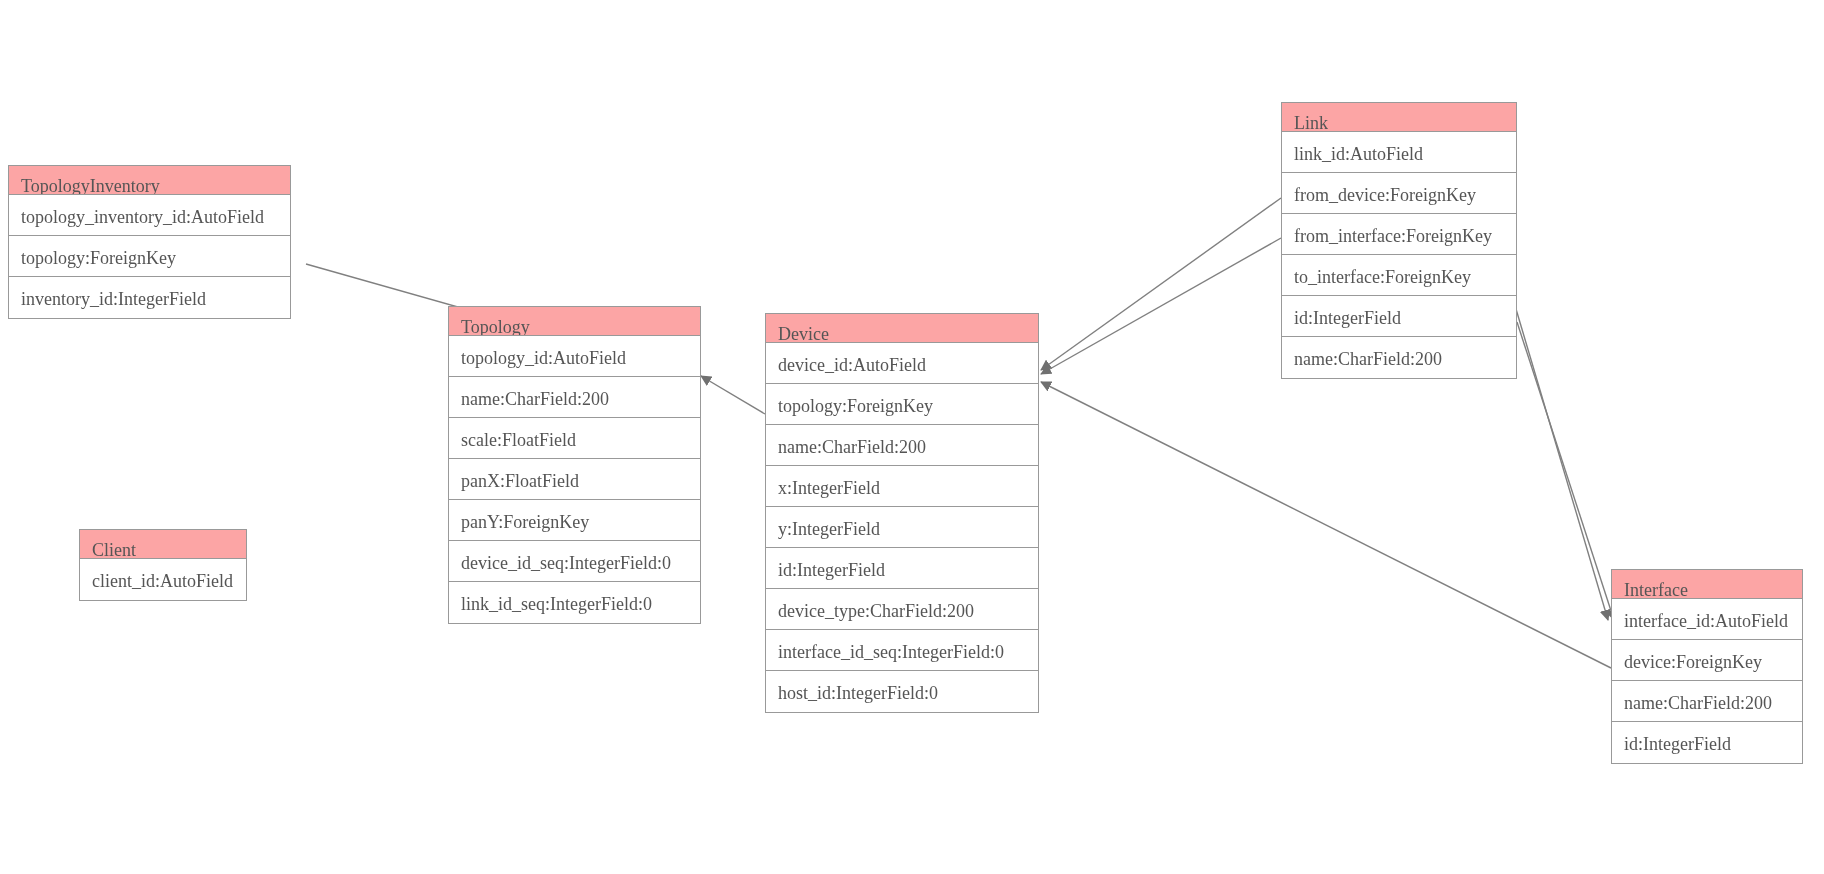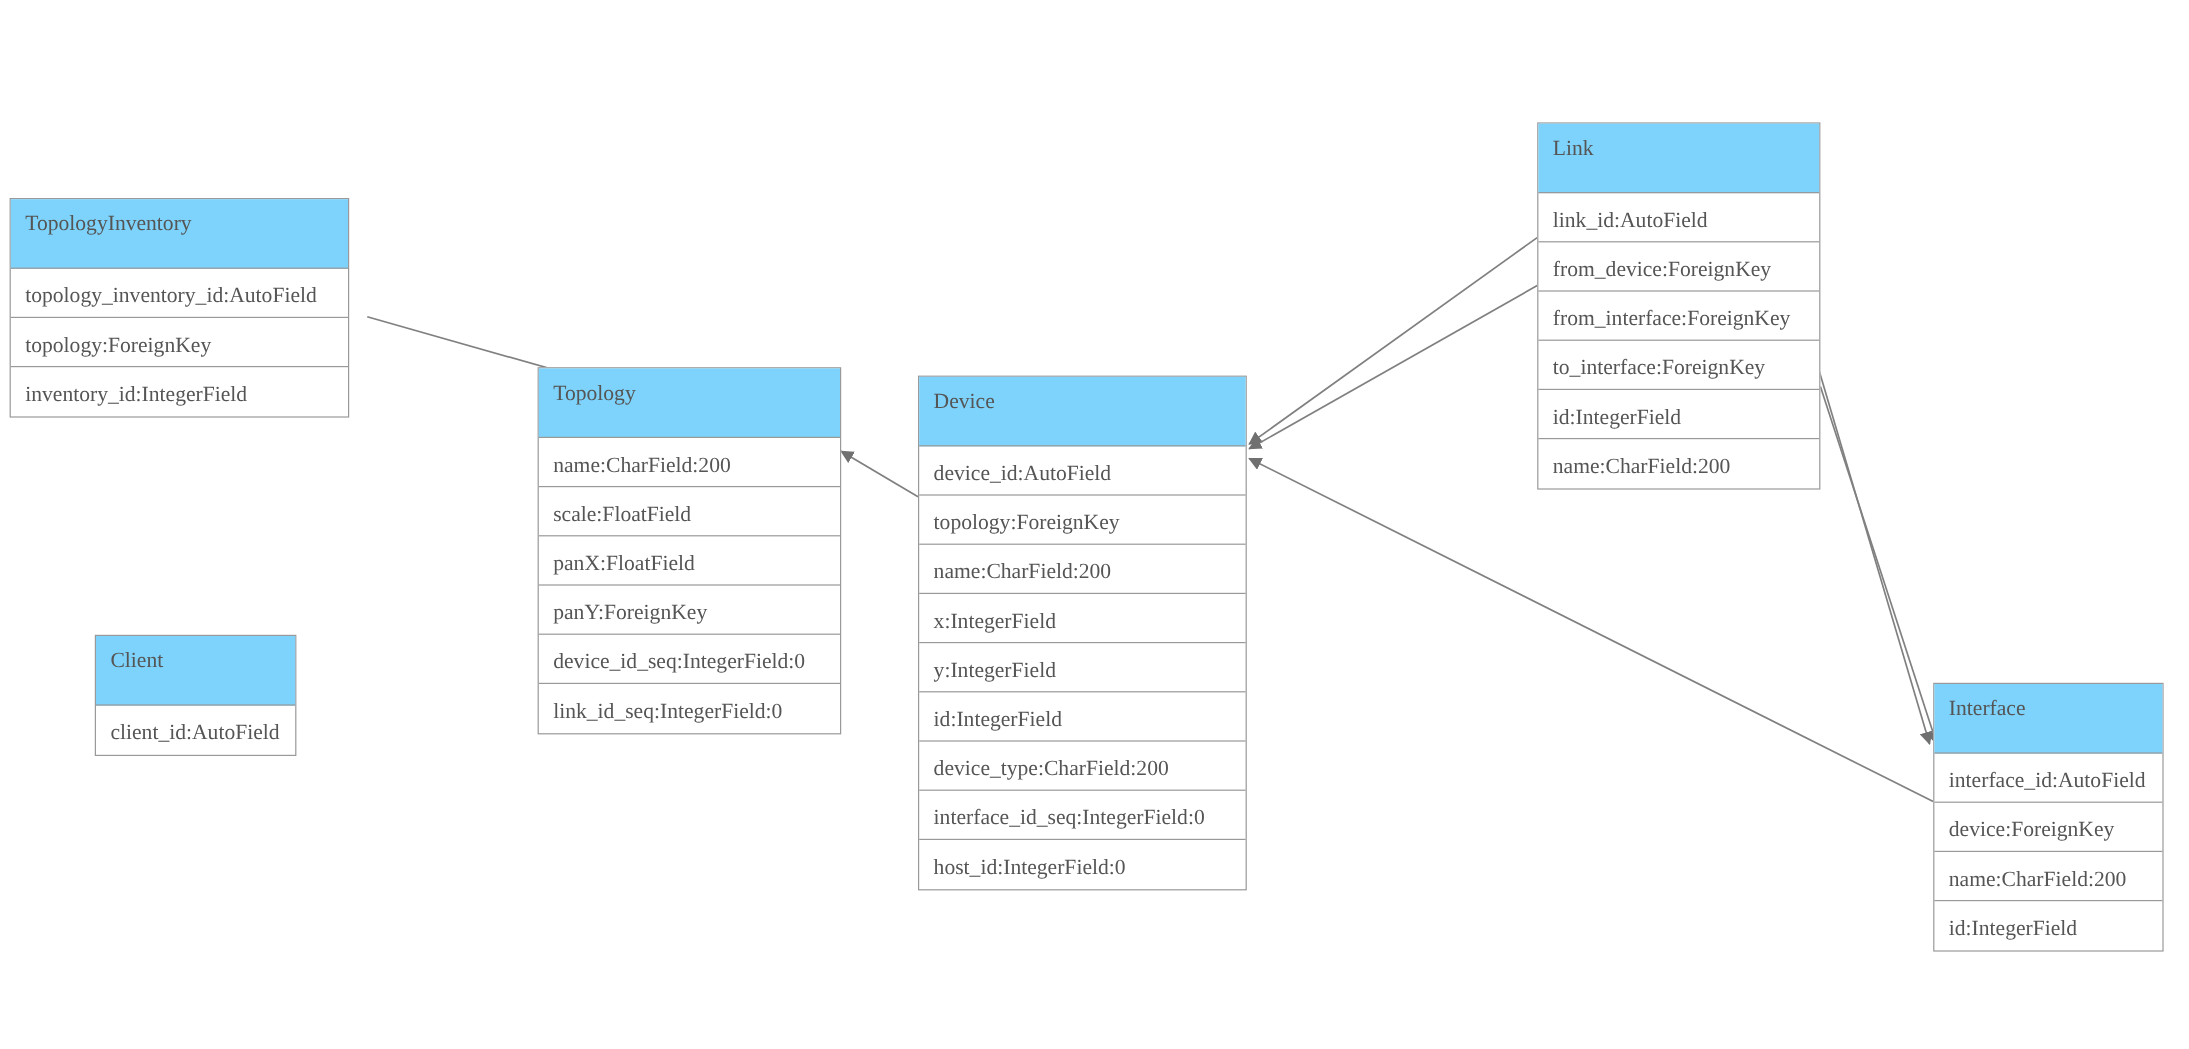--- a/index.html
+++ b/index.html
@@ -26,26 +26,26 @@
   }
   .entity {
     position: absolute;
     box-sizing: border-box;
     border: 1px solid #999999;
     background: #ffffff;
     box-shadow: 0 0 0 0 transparent;
   }
   .entity-title {
     box-sizing: border-box;
-    background: #7dd3fc;
+    background: #fca5a5;
     border-bottom: 1px solid #999999;
     color: #555555;
     font-size: 18px;
     line-height: 40px;
-    height: 58px;
+    height: 29px;
     padding: 0 0 0 12px;
     white-space: nowrap;
     overflow: hidden;
     font-family: Liberation Serif, serif;
   }
   .entity-fields {
     display: block;
   }
   .field-row {
     box-sizing: border-box;
@@ -115,20 +115,21 @@
   <div class="entity" style="left:79px; top:529px; width:168px;">
     <div class="entity-title">Client</div>
     <div class="entity-fields">
       <div class="field-row">client_id:AutoField</div>
     </div>
   </div>
 
   <div class="entity" style="left:448px; top:306px; width:253px;">
     <div class="entity-title">Topology</div>
     <div class="entity-fields">
+      <div class="field-row">topology_id:AutoField</div>
       <div class="field-row">name:CharField:200</div>
       <div class="field-row">scale:FloatField</div>
       <div class="field-row">panX:FloatField</div>
       <div class="field-row">panY:ForeignKey</div>
       <div class="field-row">device_id_seq:IntegerField:0</div>
       <div class="field-row">link_id_seq:IntegerField:0</div>
     </div>
   </div>
 
   <div class="entity" style="left:765px; top:313px; width:274px;">

